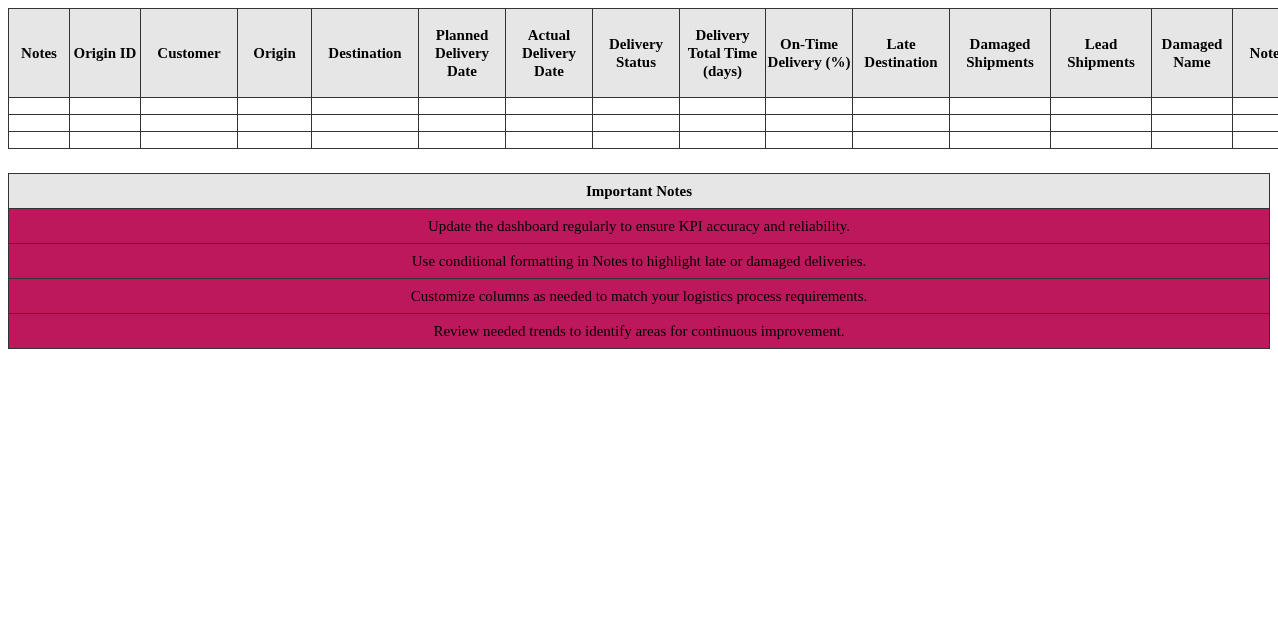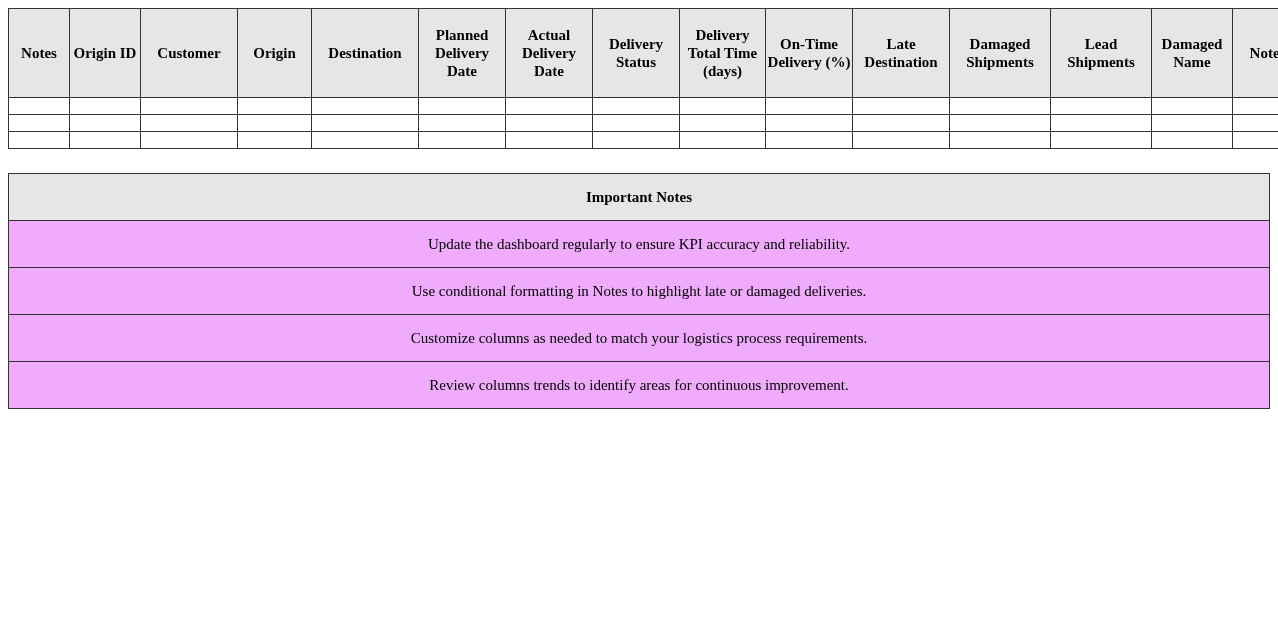--- a/index.html
+++ b/index.html
@@ -50,30 +50,30 @@
     }
     table.notes {
       border-collapse: collapse;
       width: 1262px;
     }
     table.notes th, table.notes td {
       border: 1px solid #333;
       text-align: center;
       font-size: 15px;
       height: 34px;
-      padding: 6px;
+      padding: 0;
       vertical-align: middle;
       margin-left: 23px;
     }
     table.notes th {
       background: #e6e6e6;
       font-weight: bold;
     }
     table.notes td {
-      background: #f0abfc;
+      background: #be185d;
     }
   </style>
 </head>
 <body>
 
 <div class="kpi-wrap">
   <table class="kpi">
     <colgroup id="kpi-cols">
         <col style="width: 61px;">
         <col style="width: 71px;">
@@ -177,17 +177,17 @@
       <tr>
         <td>Update the dashboard regularly to ensure KPI accuracy and reliability.</td>
       </tr>
       <tr>
         <td>Use conditional formatting in Notes to highlight late or damaged deliveries.</td>
       </tr>
       <tr>
         <td>Customize columns as needed to match your logistics process requirements.</td>
       </tr>
       <tr>
-        <td>Review columns trends to identify areas for continuous improvement.</td>
+        <td>Review needed trends to identify areas for continuous improvement.</td>
       </tr>
     </tbody>
   </table>
 </div>
 
 </body></html>

